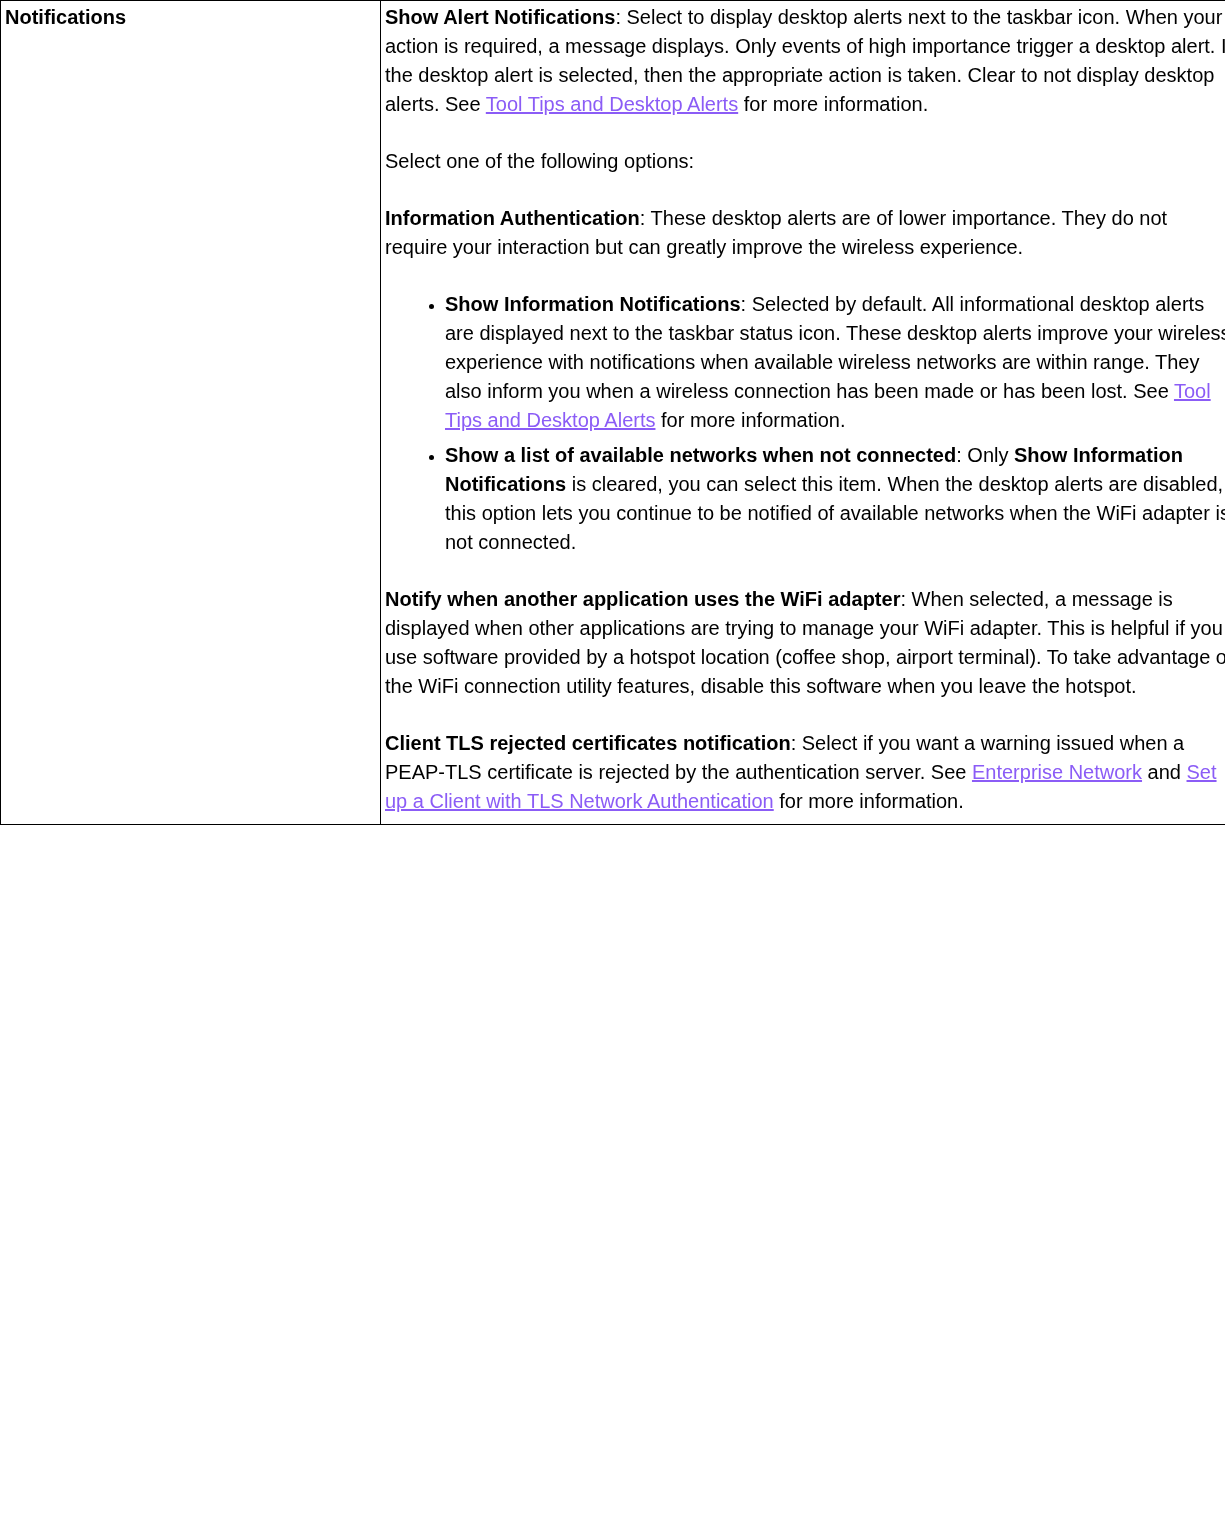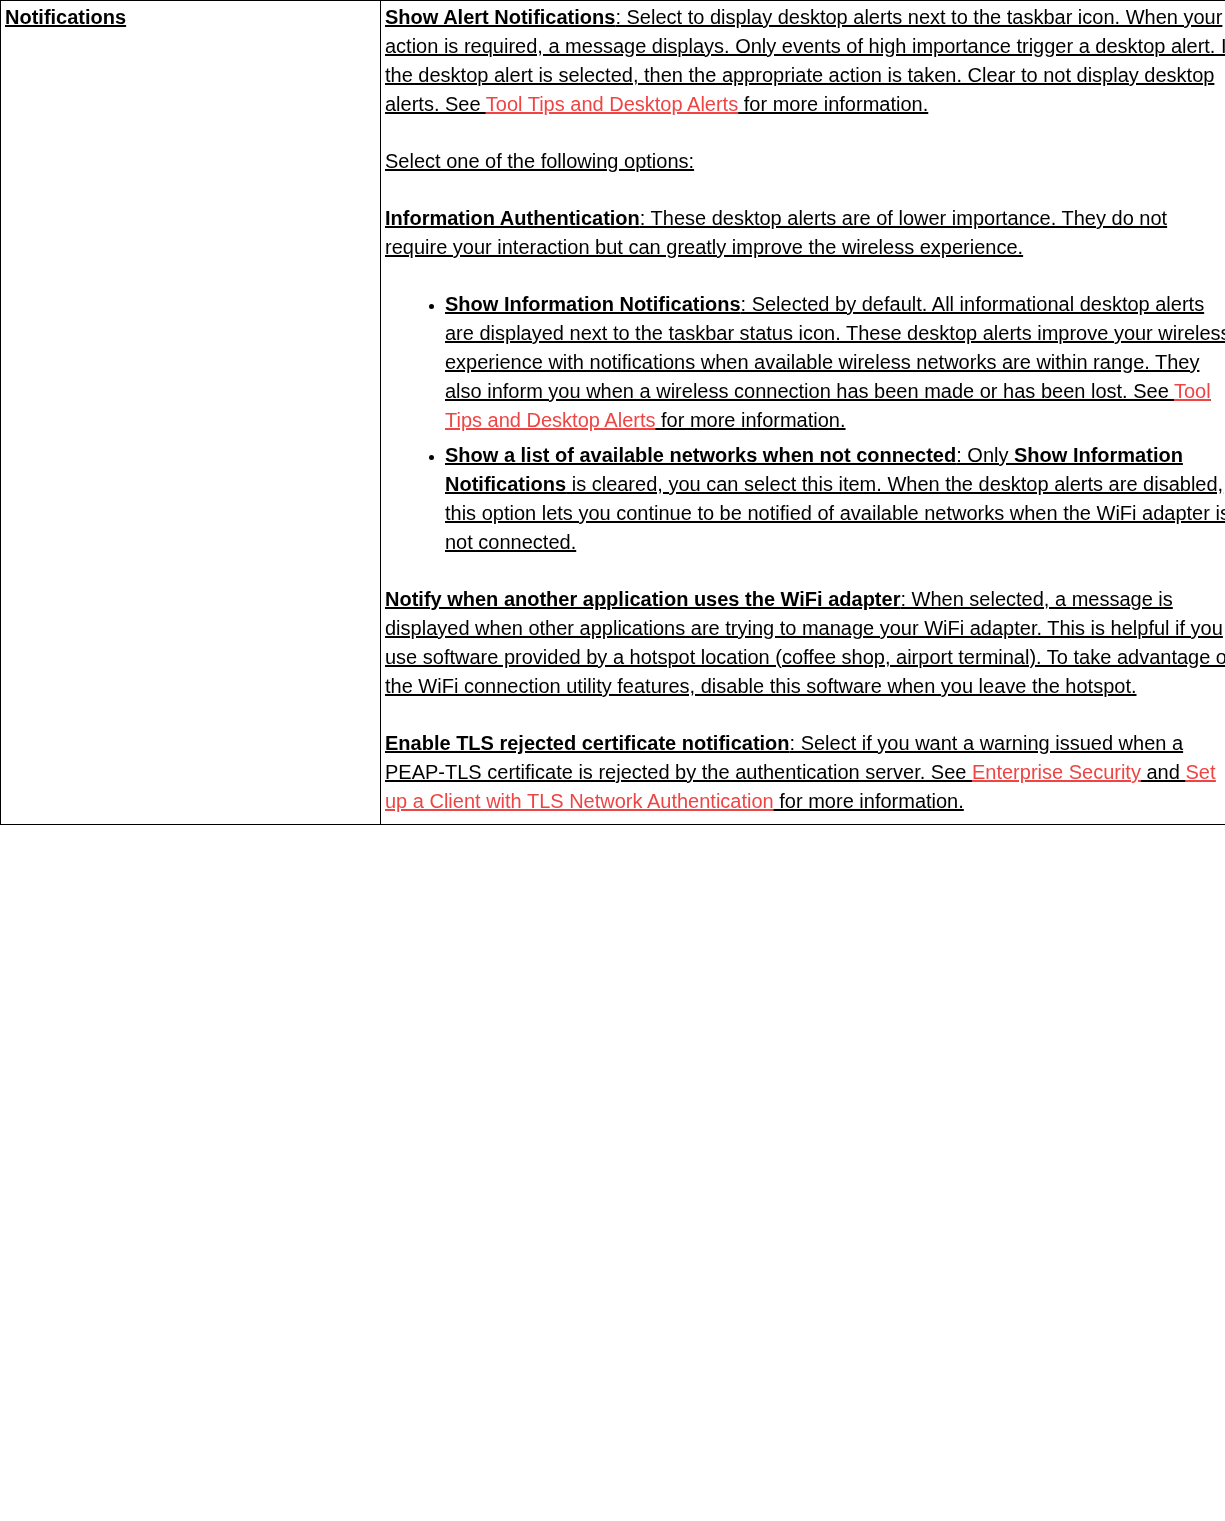--- a/index.html
+++ b/index.html
@@ -6,21 +6,20 @@
     margin: 0;
     padding: 0;
     font-family: Verdana, Geneva, sans-serif;
     font-size: 20px;
     line-height: 1.45;
     color: #000;
     background: #fff;
   }
   .page {
     width: 1085px;
-    text-decoration: underline;
   }
   table.main {
     border-collapse: collapse;
     width: 100%;
     table-layout: fixed;
   }
   table.main td {
     border: 1.5px solid #000;
     vertical-align: top;
     padding: 2px 4px 8px 4px;
@@ -28,21 +27,21 @@
   td.left {
     width: 371px;
   }
   td.right {
     width: 848px;
   }
   .section-title {
     font-weight: bold;
   }
   a.doc-link {
-    color: #ef4444;
+    color: #8b5cf6;
     text-decoration: underline;
   }
   p.block {
     margin: 0 0 28px 0;
   }
   p.block.last {
     margin-bottom: 0;
   }
   ul.sub {
     list-style-type: disc;
@@ -89,20 +88,20 @@
           <li>
             <span class="bold">Show a list of available networks when not connected</span><span>: Only </span><span class="bold">Show Information Notifications</span><span> is cleared, you can select this item. When the desktop alerts are disabled, this option lets you continue to be notified of available networks when the WiFi adapter is not connected.</span>
           </li>
         </ul>
 
         <p class="block">
           <span class="bold">Notify when another application uses the WiFi adapter</span><span>: When selected, a message is displayed when other applications are trying to manage your WiFi adapter. This is helpful if you use software provided by a hotspot location (coffee shop, airport terminal). To take advantage of the WiFi connection utility features, disable this software when you leave the hotspot.</span>
         </p>
 
         <p class="block last">
-          <span class="bold">Enable TLS rejected certificate notification</span><span>: Select if you want a warning issued when a PEAP-TLS certificate is rejected by the authentication server. See </span><a href="#" class="doc-link">Enterprise Security</a><span> and </span><a href="#" class="doc-link">Set up a Client with TLS Network Authentication</a><span> for more information.</span>
+          <span class="bold">Client TLS rejected certificates notification</span><span>: Select if you want a warning issued when a PEAP-TLS certificate is rejected by the authentication server. See </span><a href="#" class="doc-link">Enterprise Network</a><span> and </span><a href="#" class="doc-link">Set up a Client with TLS Network Authentication</a><span> for more information.</span>
         </p>
 
       </td>
     </tr>
   </tbody>
     </table>
 </div>
 
 </body></html>

